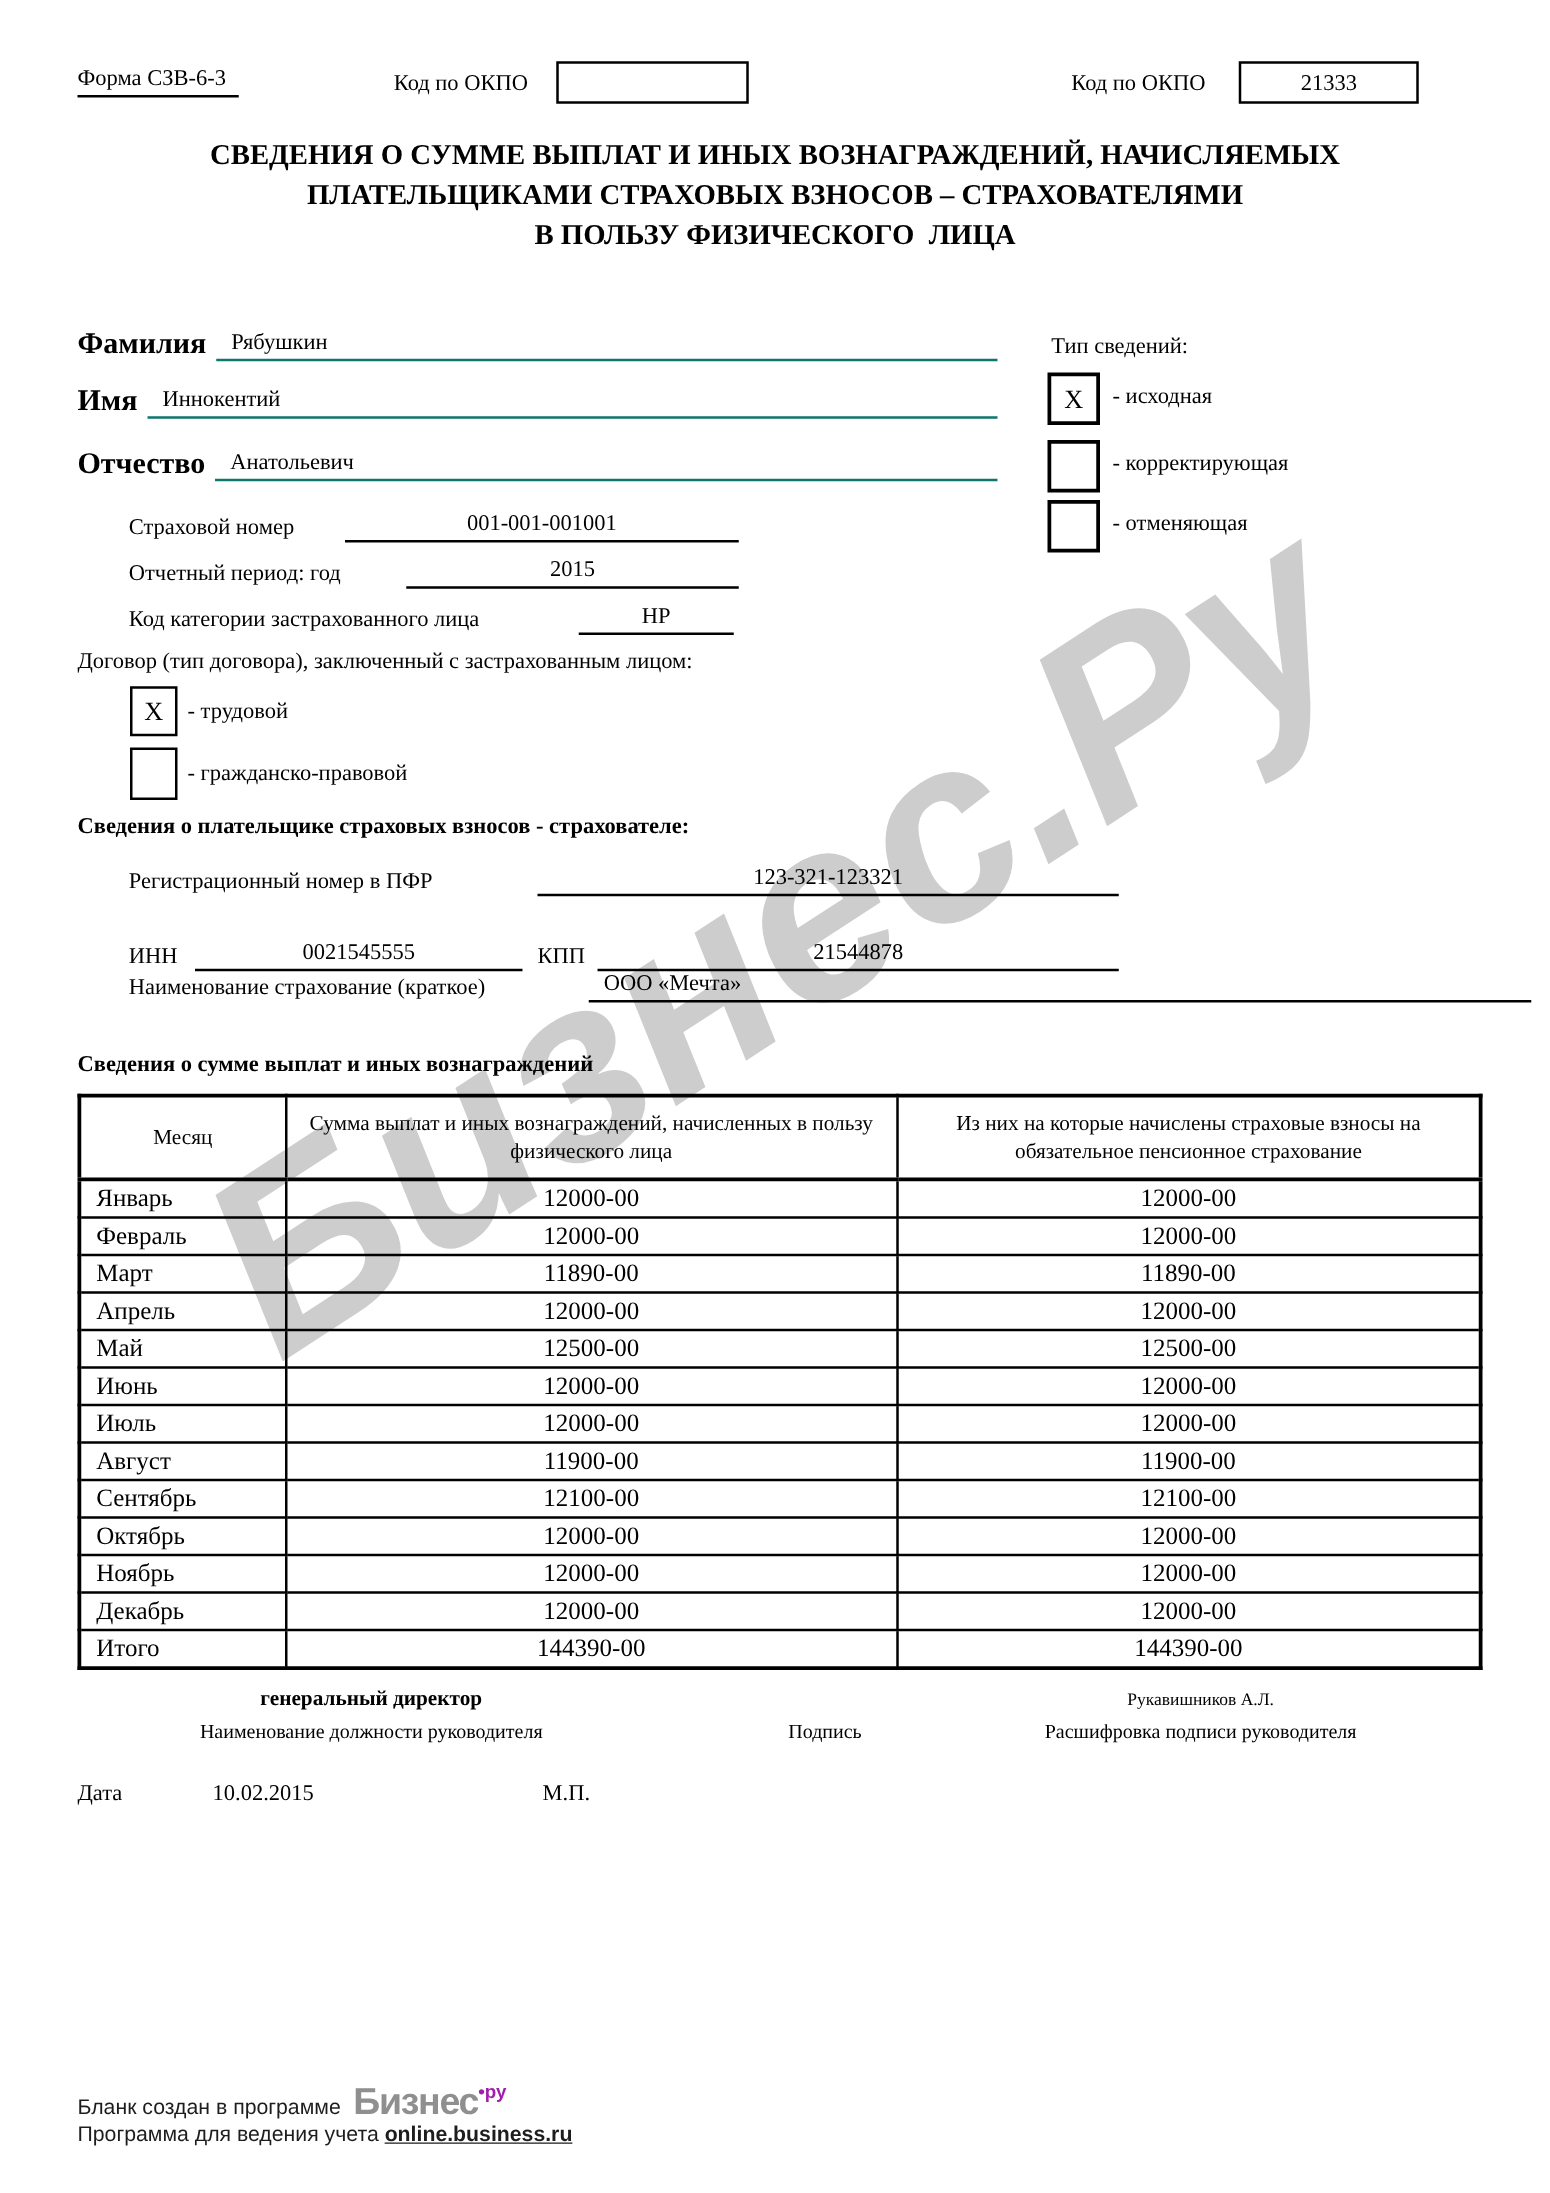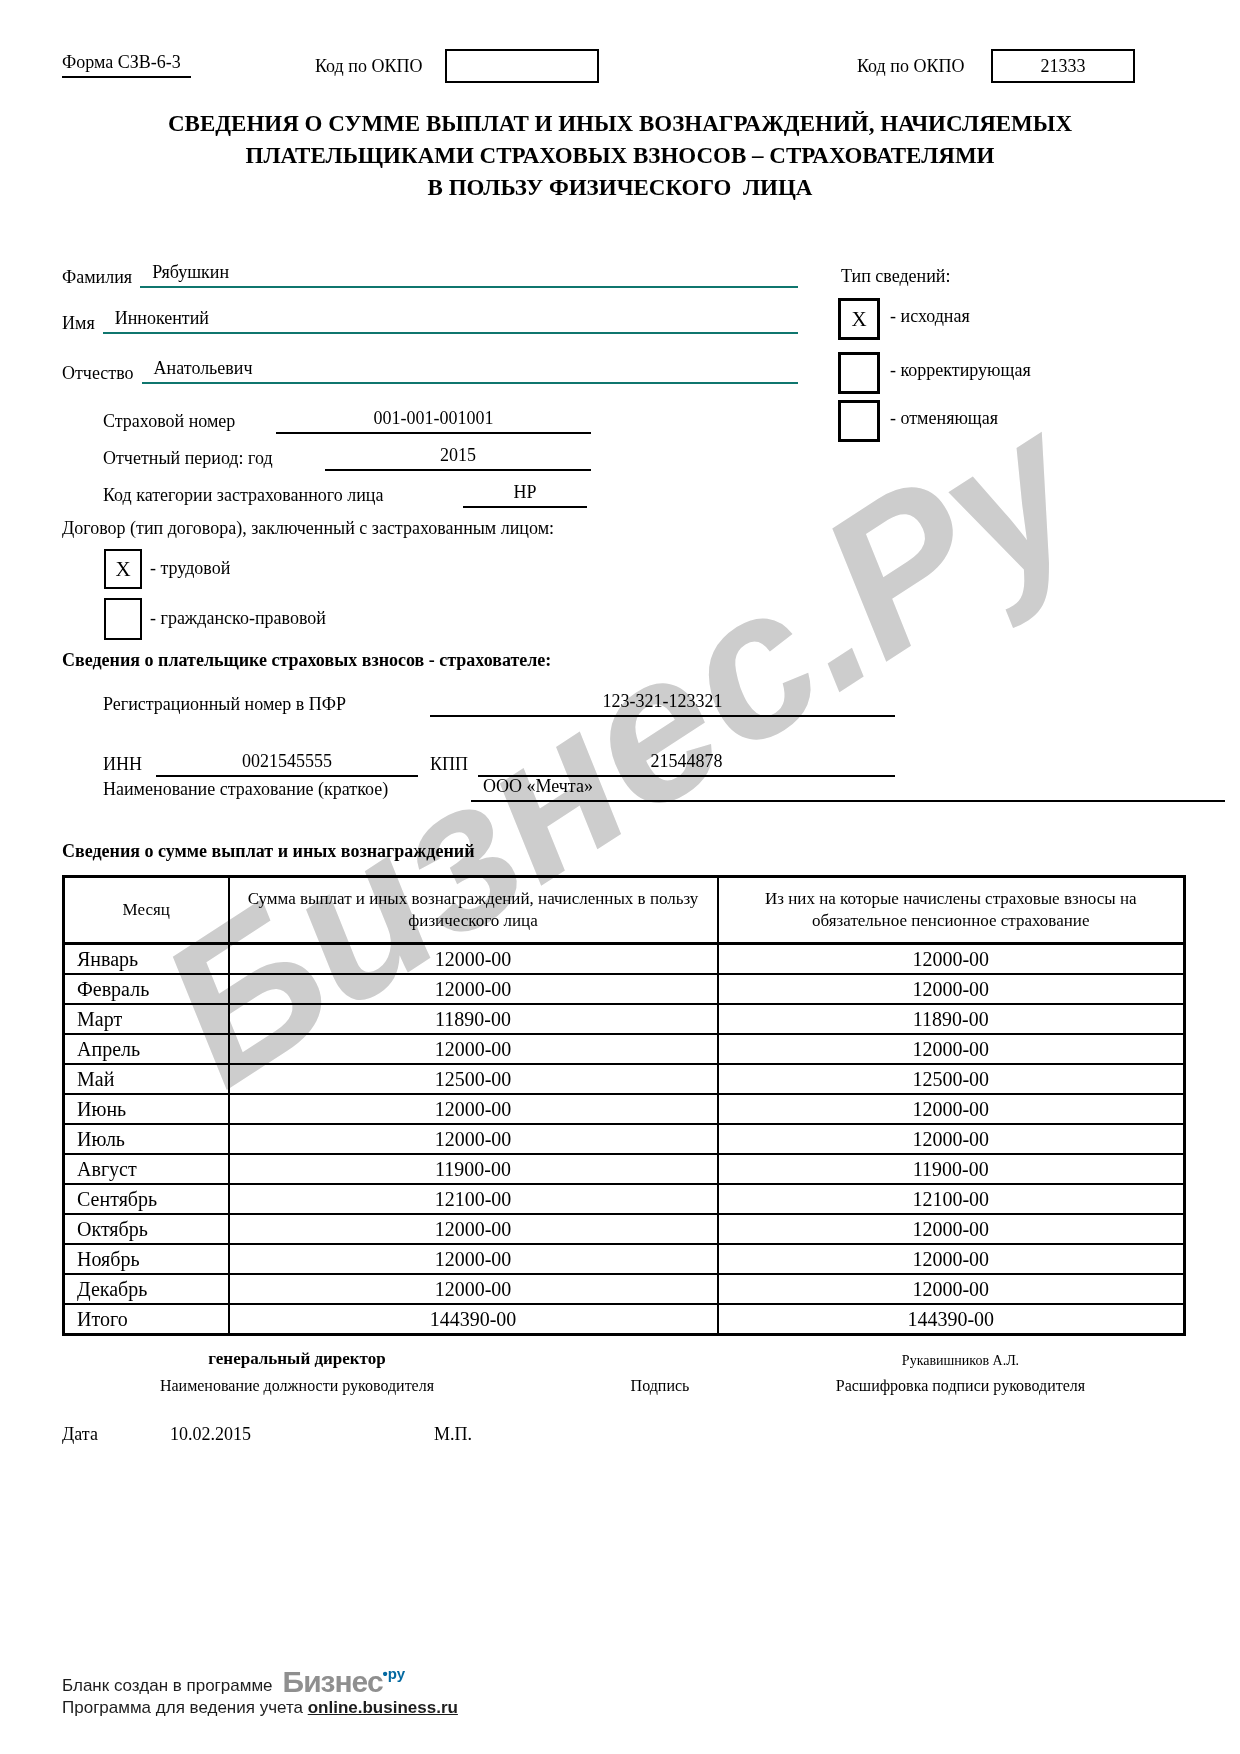--- a/index.html
+++ b/index.html
@@ -19,21 +19,21 @@
   .b{font-weight:bold;}
   .form-label{border-bottom:2px solid #000;padding:0 10px 3px 0;}
   .codebox{border:2.5px solid #000;display:flex;align-items:center;justify-content:center;
            font-size:18px;}
   
   .title{left:0;right:0;top:108px;text-align:center;font-weight:bold;font-size:23px;
          line-height:32px;}
   .title-line{white-space:pre-wrap;}
   
   .frow{position:absolute;display:flex;align-items:flex-end;}
-  .flabel{font-weight:normal;font-size:18px;padding-right:8px;white-space:nowrap;}
+  .flabel{font-weight:bold;font-size:24px;padding-right:8px;white-space:nowrap;}
   .fval{flex:1;border-bottom:2px solid #0f766e;font-size:18px;padding:0 0 3px 12px;white-space:nowrap;}
   
   .cb{position:absolute;border:3px solid #000;background:#fff;display:flex;
       align-items:center;justify-content:center;font-size:21px;font-family:"Liberation Serif",serif;}
   .cb-label{position:absolute;font-size:18px;white-space:nowrap;}
   
   .srow{position:absolute;height:26px;font-size:18px;margin-left:41px;}
   .slabel{position:absolute;left:0;bottom:2px;white-space:nowrap;}
   .sline{position:absolute;bottom:0;border-bottom:2px solid #000;text-align:center;
          padding-bottom:3px;font-size:18px;white-space:nowrap;}
@@ -51,21 +51,21 @@
   
   .cent{text-align:center;}
   .sig-small{font-size:14px;font-weight:normal;}
   .sig-label{font-size:16px;}
   
   .footer{position:absolute;left:62px;top:1662px;font-family:"Liberation Sans",sans-serif;
           color:#1d1d1d;font-size:17px;}
   .f-line1{display:flex;align-items:flex-end;height:34px;}
   .logo-main{font-size:30px;font-weight:bold;color:#8f8f8f;letter-spacing:-1px;
              margin-left:10px;line-height:28px;}
-  .logo-sup{font-size:15px;font-weight:bold;color:#0369a1;position:relative;top:-14px;}
+  .logo-sup{font-size:15px;font-weight:bold;color:#a21caf;position:relative;top:-14px;}
   .f-line2{margin-top:2px;}
   .f-link{font-weight:bold;text-decoration:underline;color:#1d1d1d;}
 </style>
 </head>
 <body>
 
 <div class="page">
 
   <div class="watermark">Бизнес.Ру</div>
 

